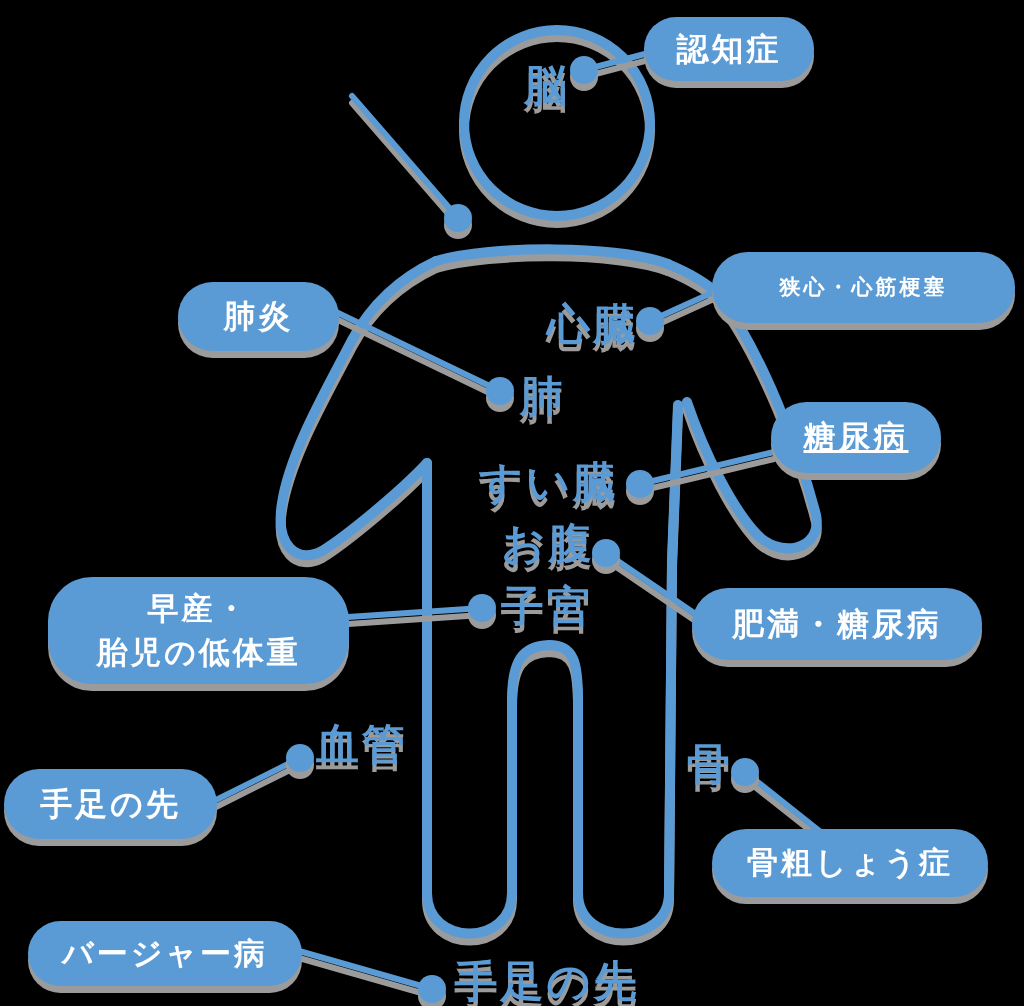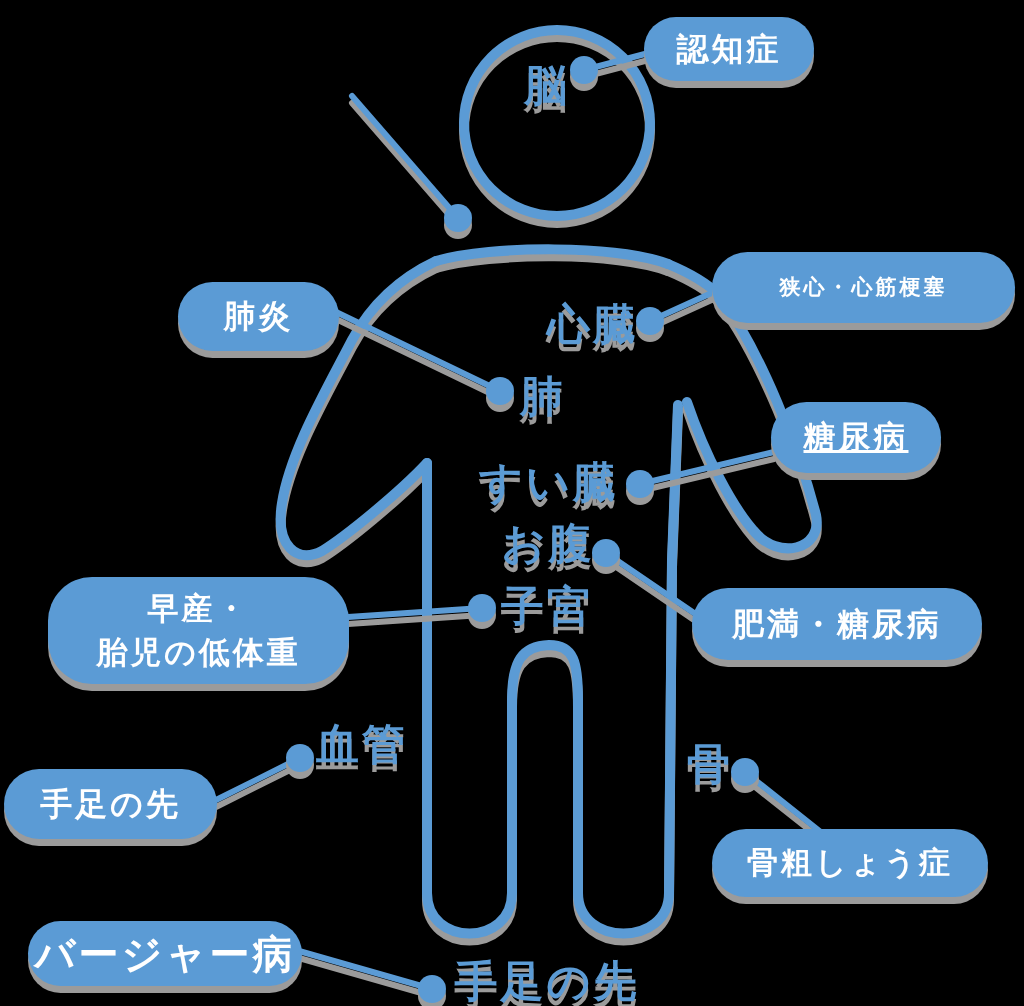--- a/index.html
+++ b/index.html
@@ -102,17 +102,17 @@
   </div>
 
   <div class="badge" style="left:4px;top:769px;width:213px;height:70px;">
     <span>手足の先</span>
   </div>
 
   <div class="badge" style="left:712px;top:829px;width:276px;height:68px;font-size:31px;">
     <span>骨粗しょう症</span>
   </div>
 
-  <div class="badge" style="left:28px;top:921px;width:274px;height:65px;font-size:40px;">
+  <div class="badge" style="left:28px;top:921px;width:274px;height:65px;font-size:31px;">
     <span>バージャー病</span>
   </div>
 
 </div>
 
 </body></html>

